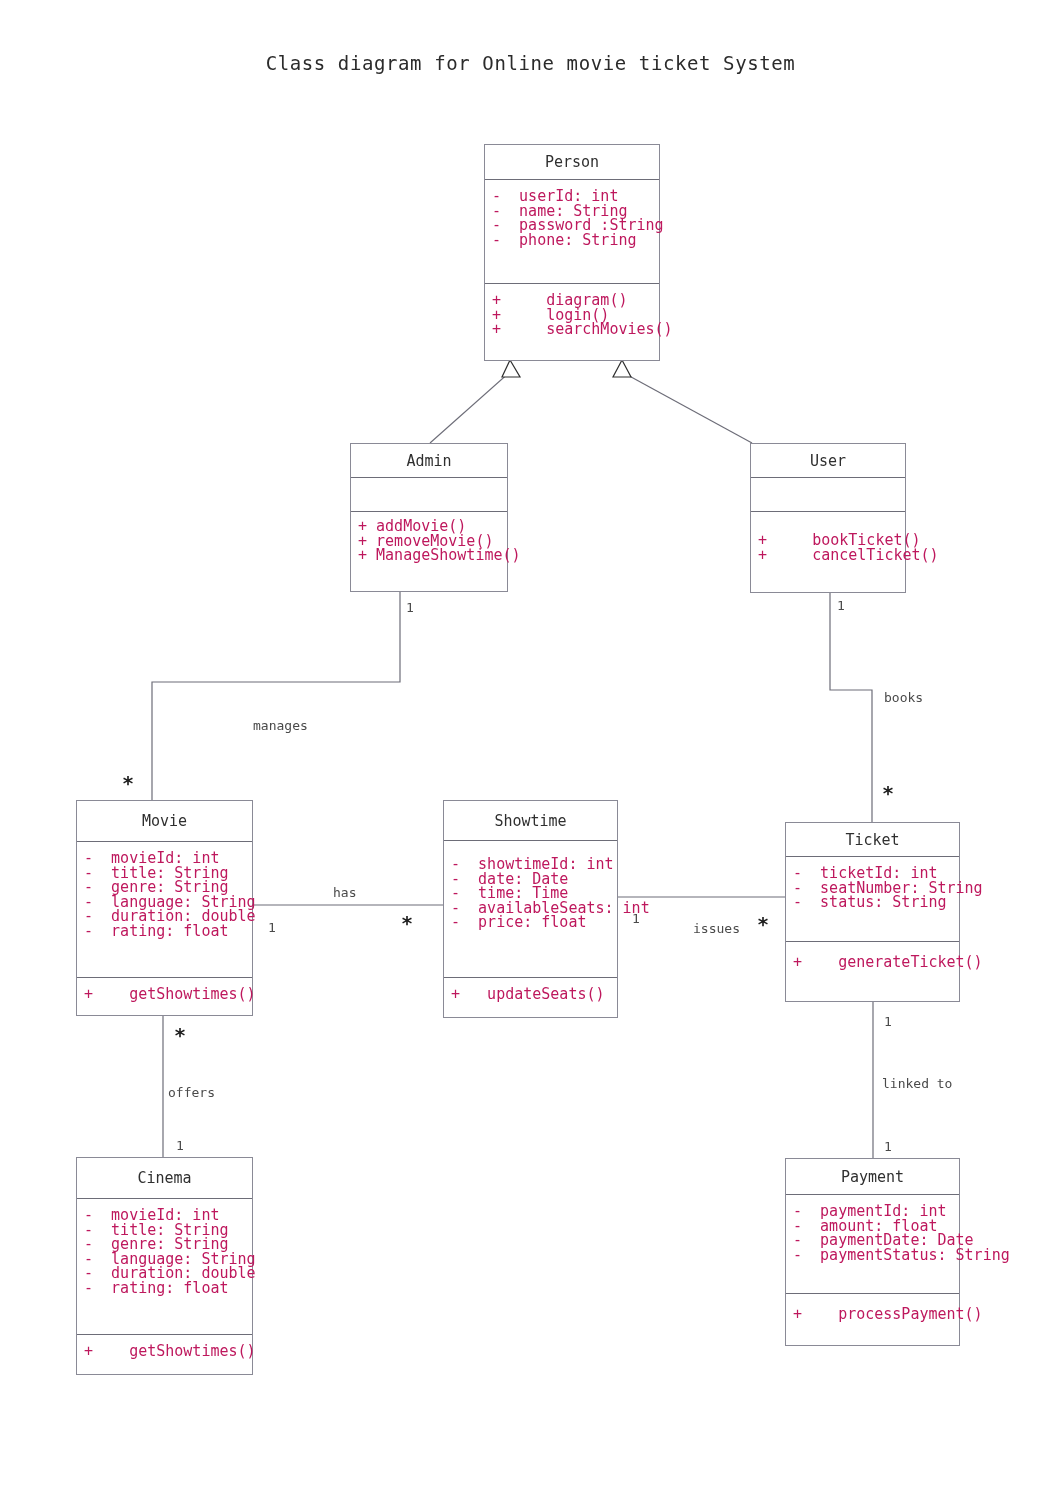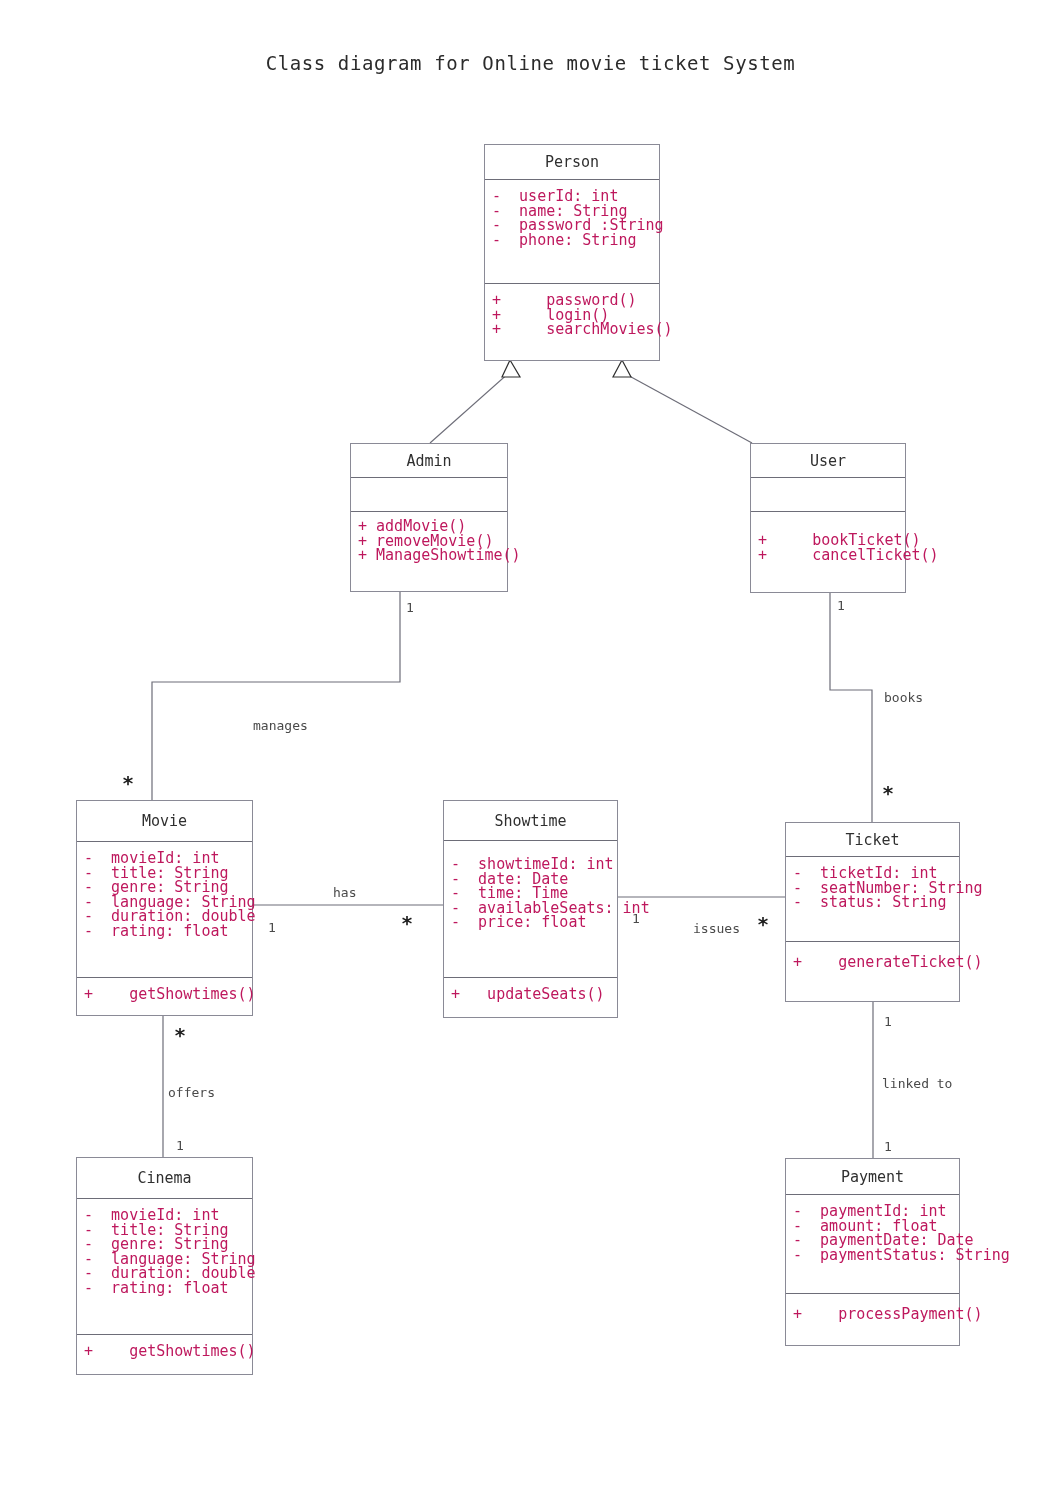--- a/index.html
+++ b/index.html
@@ -92,21 +92,21 @@
 
   <div class="uml-class" style="left:484px;top:144px;width:176px;height:217px;">
     <div class="uml-name" style="height:35px;">Person</div>
     <div class="uml-attrs" style="height:104px;">
       <div class="uml-line">-  userId: int</div>
       <div class="uml-line">-  name: String</div>
       <div class="uml-line">-  password :String</div>
       <div class="uml-line">-  phone: String</div>
     </div>
     <div class="uml-ops">
-      <div class="uml-line">+     password()</div>
+      <div class="uml-line">+     diagram()</div>
       <div class="uml-line">+     login()</div>
       <div class="uml-line">+     searchMovies()</div>
     </div>
   </div>
 
   <div class="uml-class" style="left:350px;top:443px;width:158px;height:149px;">
     <div class="uml-name" style="height:34px;">Admin</div>
     <div class="uml-attrs" style="height:34px;"></div>
     <div class="uml-ops" style="padding-top:7px;">
       <div class="uml-line">+ addMovie()</div>

